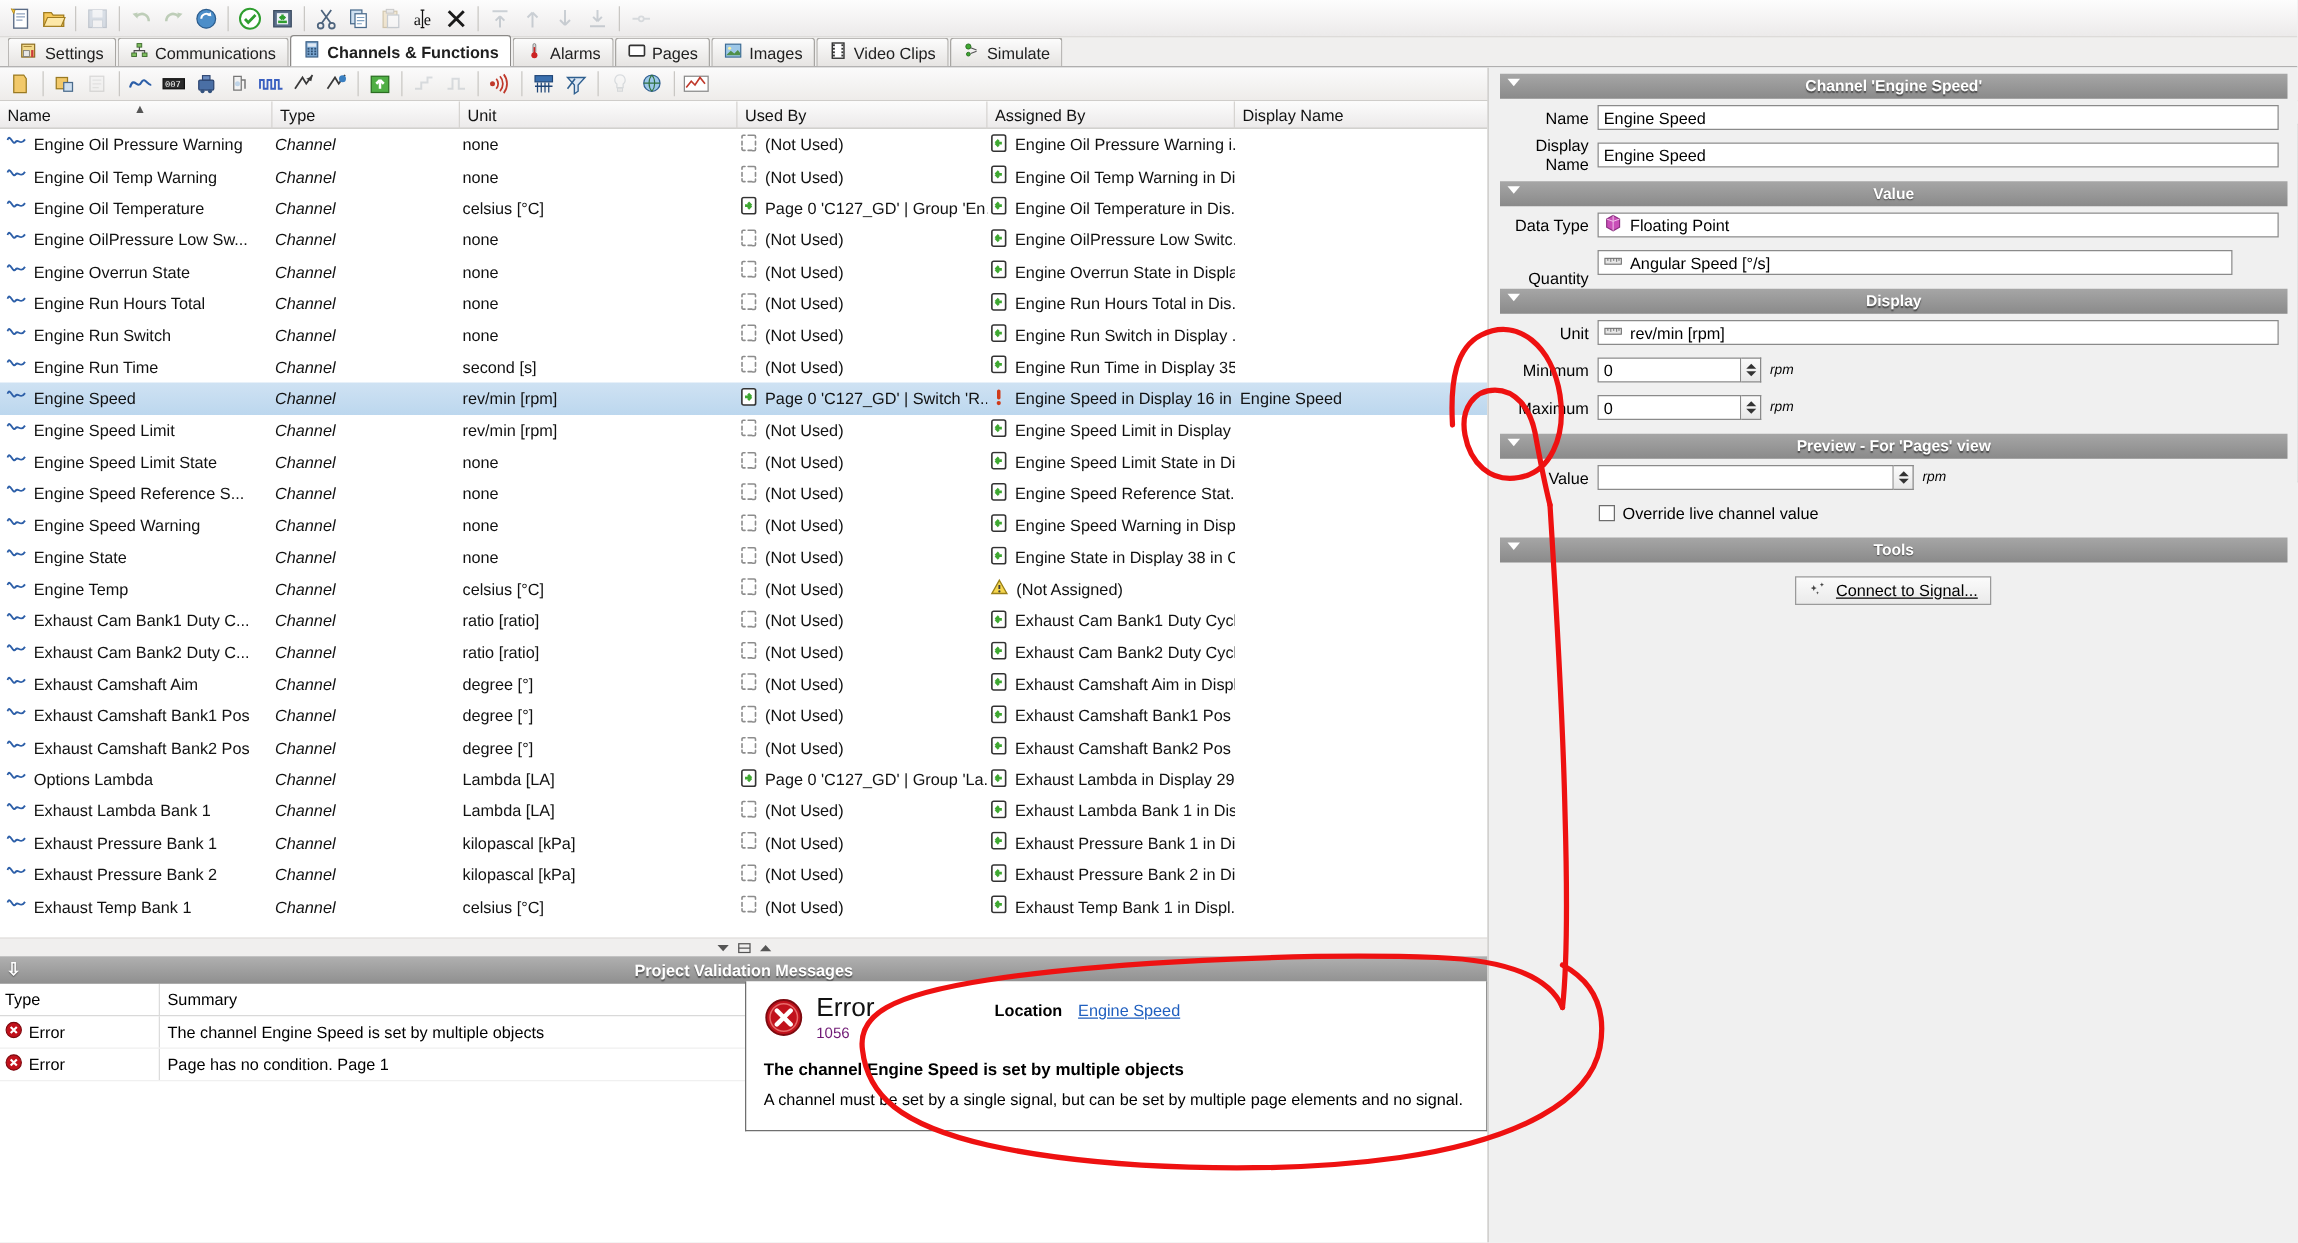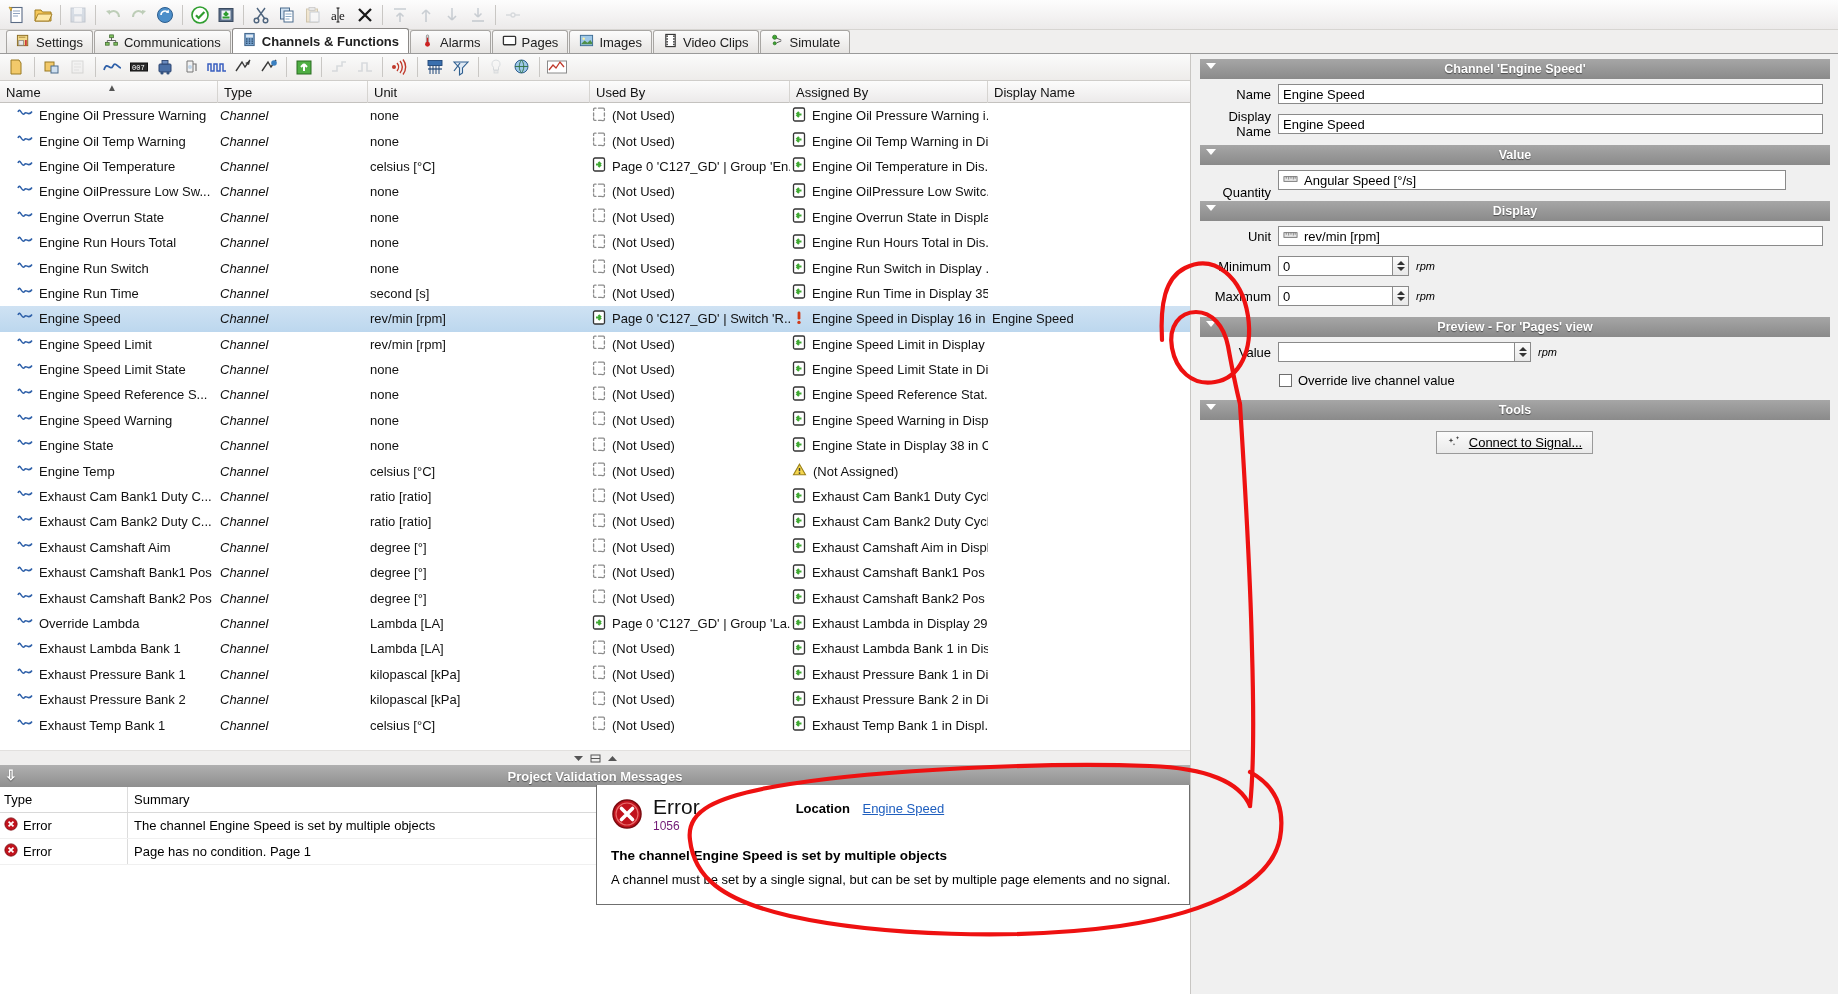--- a/index.html
+++ b/index.html
@@ -76,21 +76,21 @@
     padding-left:6px;box-sizing:border-box;
     border-right:1px solid #d6d4d1;height:22px;cursor:default;
   }
   .sortmark{position:absolute;left:107px;top:1px;font-size:10px;color:#555;}
   .rows{position:relative;height:647px;overflow:hidden;}
   .row{
     height:25.4px;display:flex;align-items:center;box-sizing:border-box;
     font-size:13px;color:#111;cursor:default;
   }
   .row.sel{background:linear-gradient(#cfe2f3,#bcd7ee);}
-  .c-name{width:218px;display:flex;align-items:flex-end;gap:6px;padding-left:17px;box-sizing:border-box;}
+  .c-name{width:218px;display:flex;align-items:flex-end;gap:6px;padding-left:5px;box-sizing:border-box;}
   .c-type{width:150px;padding-left:2px;box-sizing:border-box;font-style:italic;}
   .c-unit{width:222px;padding-left:2px;box-sizing:border-box;}
   .c-used{width:200px;display:flex;align-items:center;gap:6px;padding-left:2px;box-sizing:border-box;}
   .c-asg{width:198px;display:flex;align-items:center;gap:6px;padding-left:2px;box-sizing:border-box;}
   .c-disp{flex:1;padding-left:4px;box-sizing:border-box;}
   .ellip{overflow:hidden;white-space:nowrap;text-overflow:clip;}
 
   
   .vscroll{
     position:absolute;right:0;top:81px;width:17px;height:669px;
@@ -1035,21 +1035,21 @@
               </svg></span>
             <span class="ellip">Exhaust Camshaft Bank2 Pos i...</span>
           </div>
           <div class="c-disp ellip"></div>
         </div>
         <div class="row">
           <div class="c-name ellip">
             <span><svg width="16" height="12" viewBox="0 0 16 12">
                 <path d="M1 4c2-6 4 5 6.5 1.5C9.5 2.5 11.5 9 15 3.5" stroke="#2d5fa8" stroke-width="1.5" fill="none"></path>
               </svg></span>
-            <span>Override Lambda</span>
+            <span>Options Lambda</span>
           </div>
           <div class="c-type ellip">Channel</div>
           <div class="c-unit ellip">Lambda [LA]</div>
           <div class="c-used ellip">
             <span><svg width="14" height="15" viewBox="0 0 14 15">
                 <rect x="1.5" y="1" width="11" height="13" rx="1.5" fill="#fff" stroke="#333" stroke-width="1.3"></rect>
                 <path d="M4 7.5h5m0 0L6.5 5M9 7.5L6.5 10" stroke="#3fa832" stroke-width="2.2" fill="none"></path>
               </svg></span>
             <span class="ellip">Page 0 'C127_GD' | Group 'La...</span>
           </div>
@@ -1262,20 +1262,30 @@
       <div class="finput" style="width:545px;">
         <span>Engine Speed</span>
       </div>
     </div>
 
     <div class="sect" style="margin-top:6px;">
       <span class="tri"></span>
       <span>Value</span>
     </div>
 
+    <div class="frow">
+      <div class="flabel" style="width:78px;">Data Type</div>
+      <div class="finput" style="width:545px;">
+        <span><svg width="15" height="15" viewBox="0 0 16 16">
+              <path d="M8 1.5l5.5 3v7L8 14.5 2.5 11.5v-7z" fill="#c94fb8" stroke="#8a2f80" stroke-width="1"></path>
+              <path d="M8 1.5v5l5.5-2M8 6.5L2.5 4.5M8 6.5v8" stroke="#f2c7ec" stroke-width=".8" fill="none"></path>
+            </svg></span>
+        <span>Floating Point</span>
+      </div>
+    </div>
 
     <div class="frow">
       <div class="flabel" style="width:78px;margin-top:24px;">Quantity</div>
       <div class="finput" style="width:508px;">
         <span><svg width="15" height="12" viewBox="0 0 16 12">
               <rect x="1" y="3.5" width="14" height="5" fill="#e6e6e6" stroke="#6b6b6b" stroke-width=".9"></rect>
               <path d="M3.5 3.5v2.2M6 3.5v3M8.5 3.5v2.2M11 3.5v3M13 3.5v2.2" stroke="#6b6b6b" stroke-width=".8"></path>
             </svg></span>
         <span>Angular Speed [°/s]</span>
       </div>

